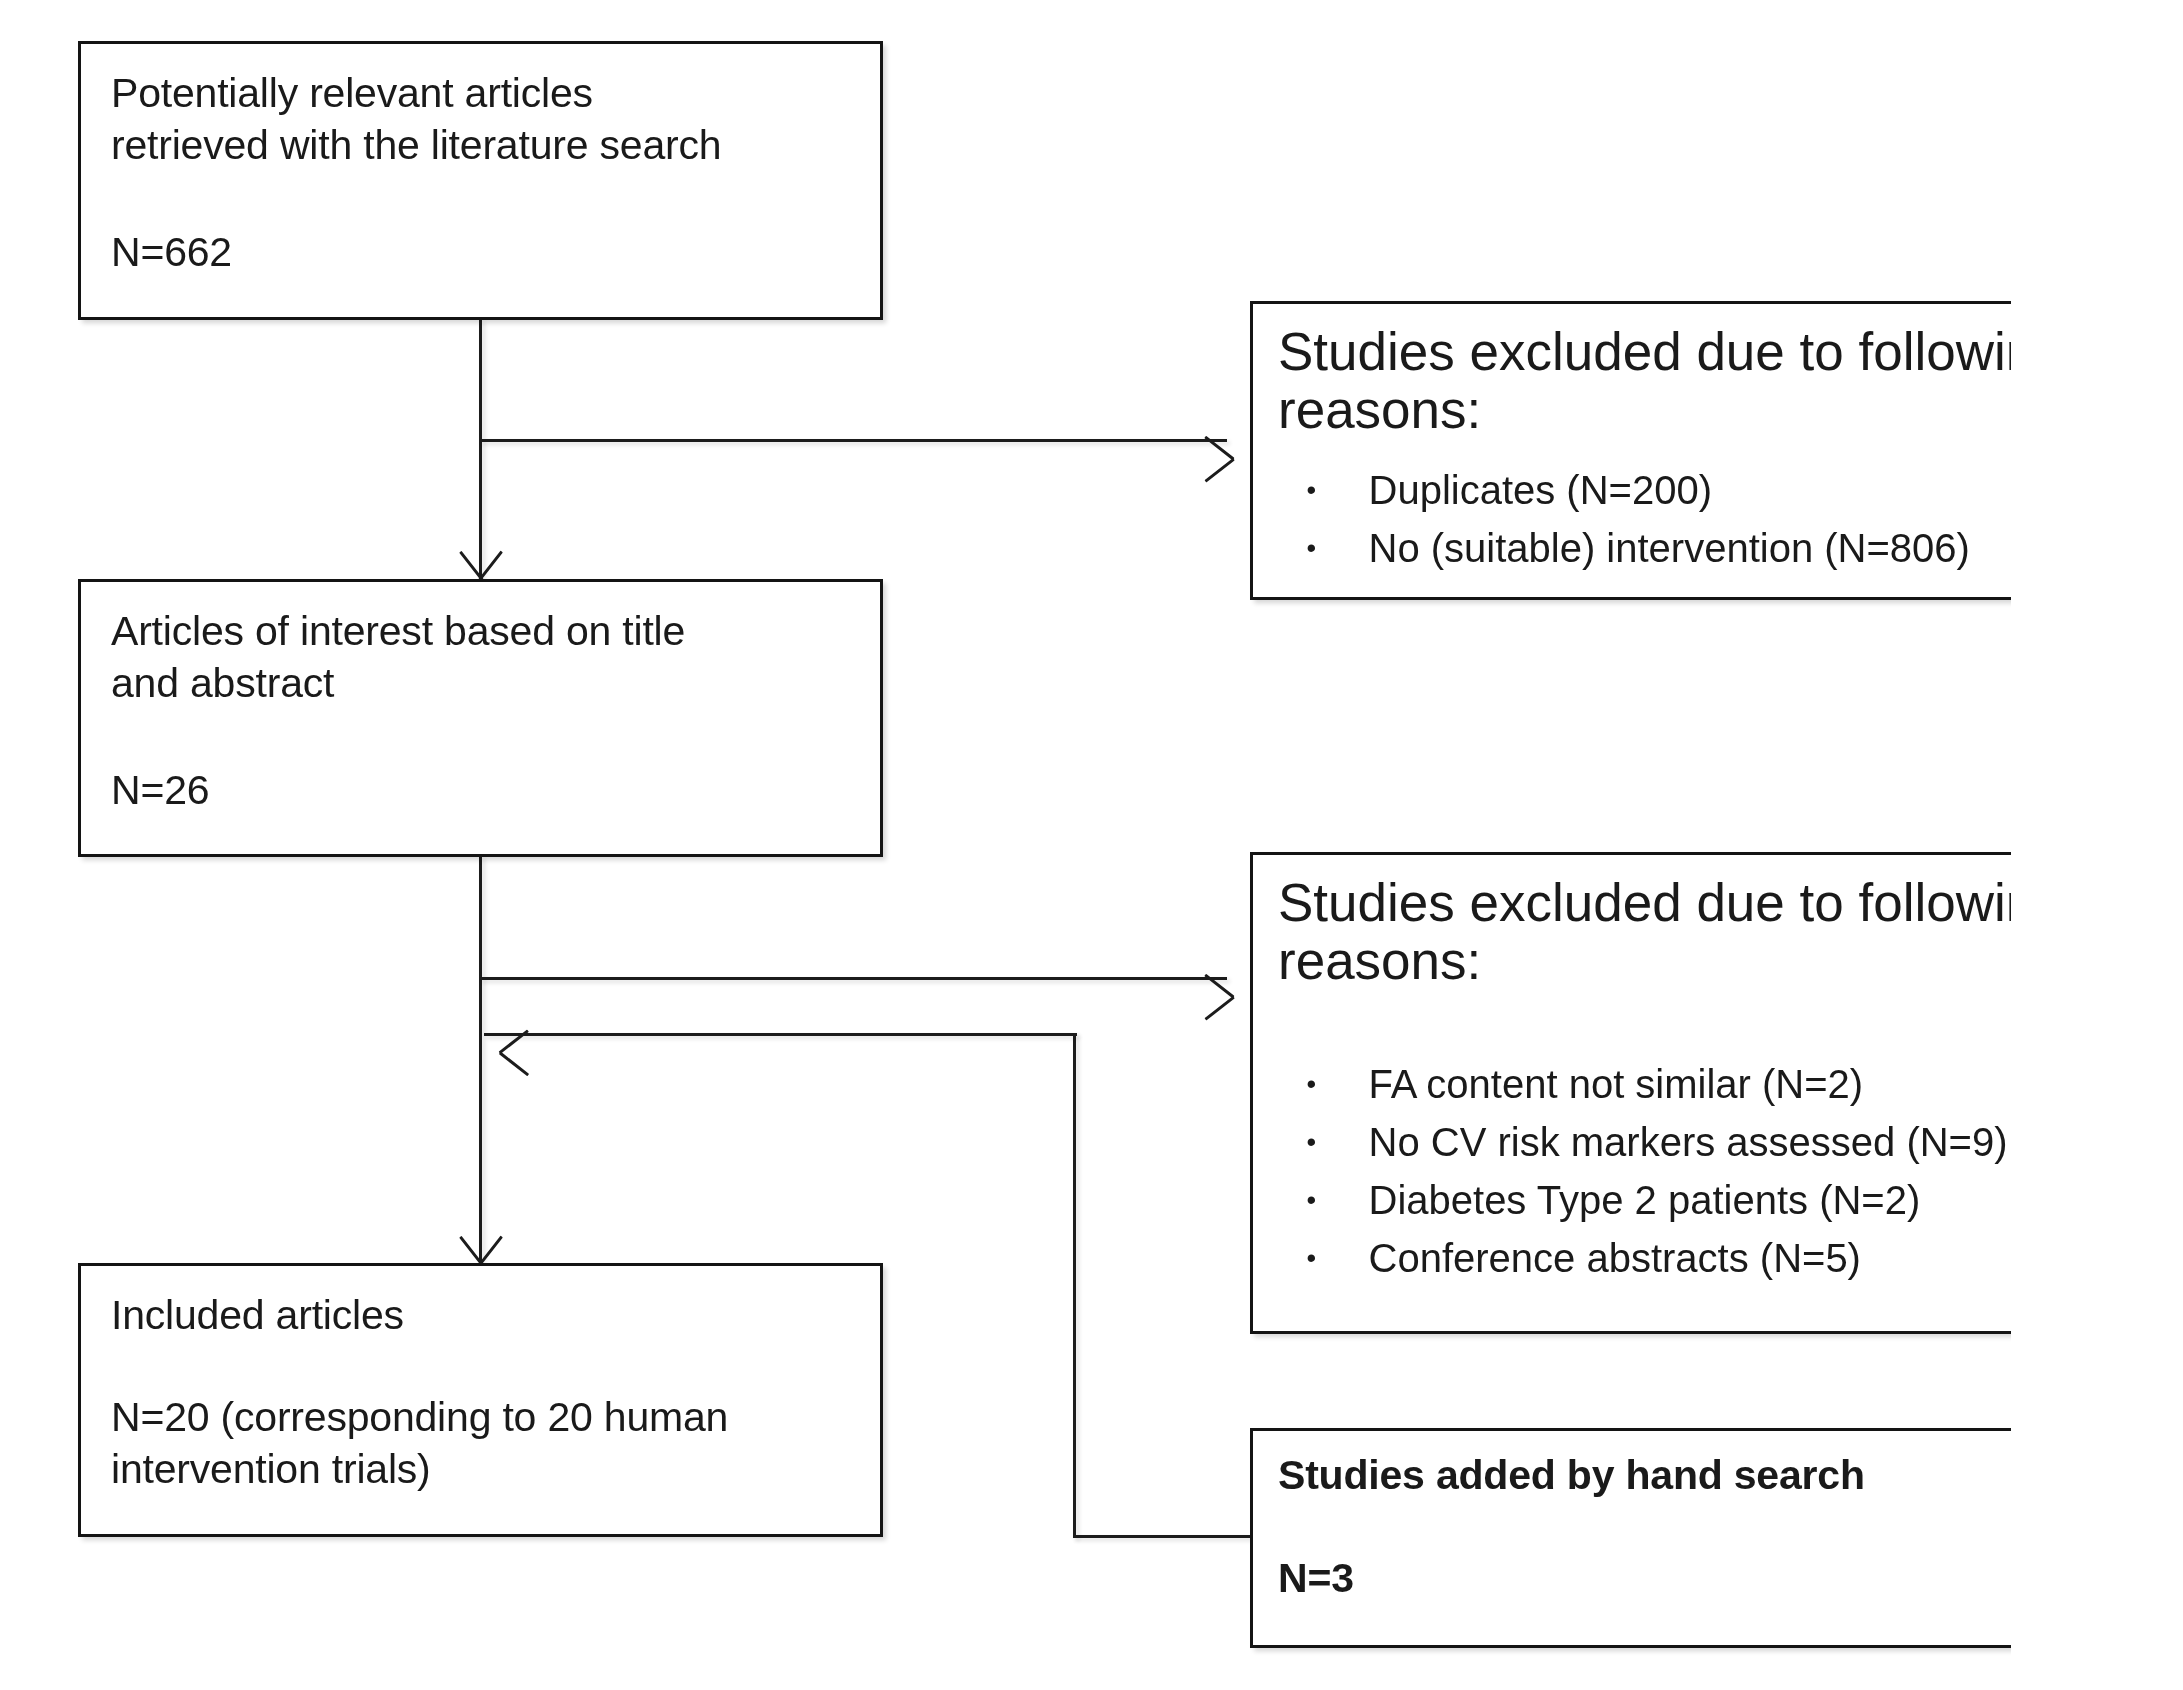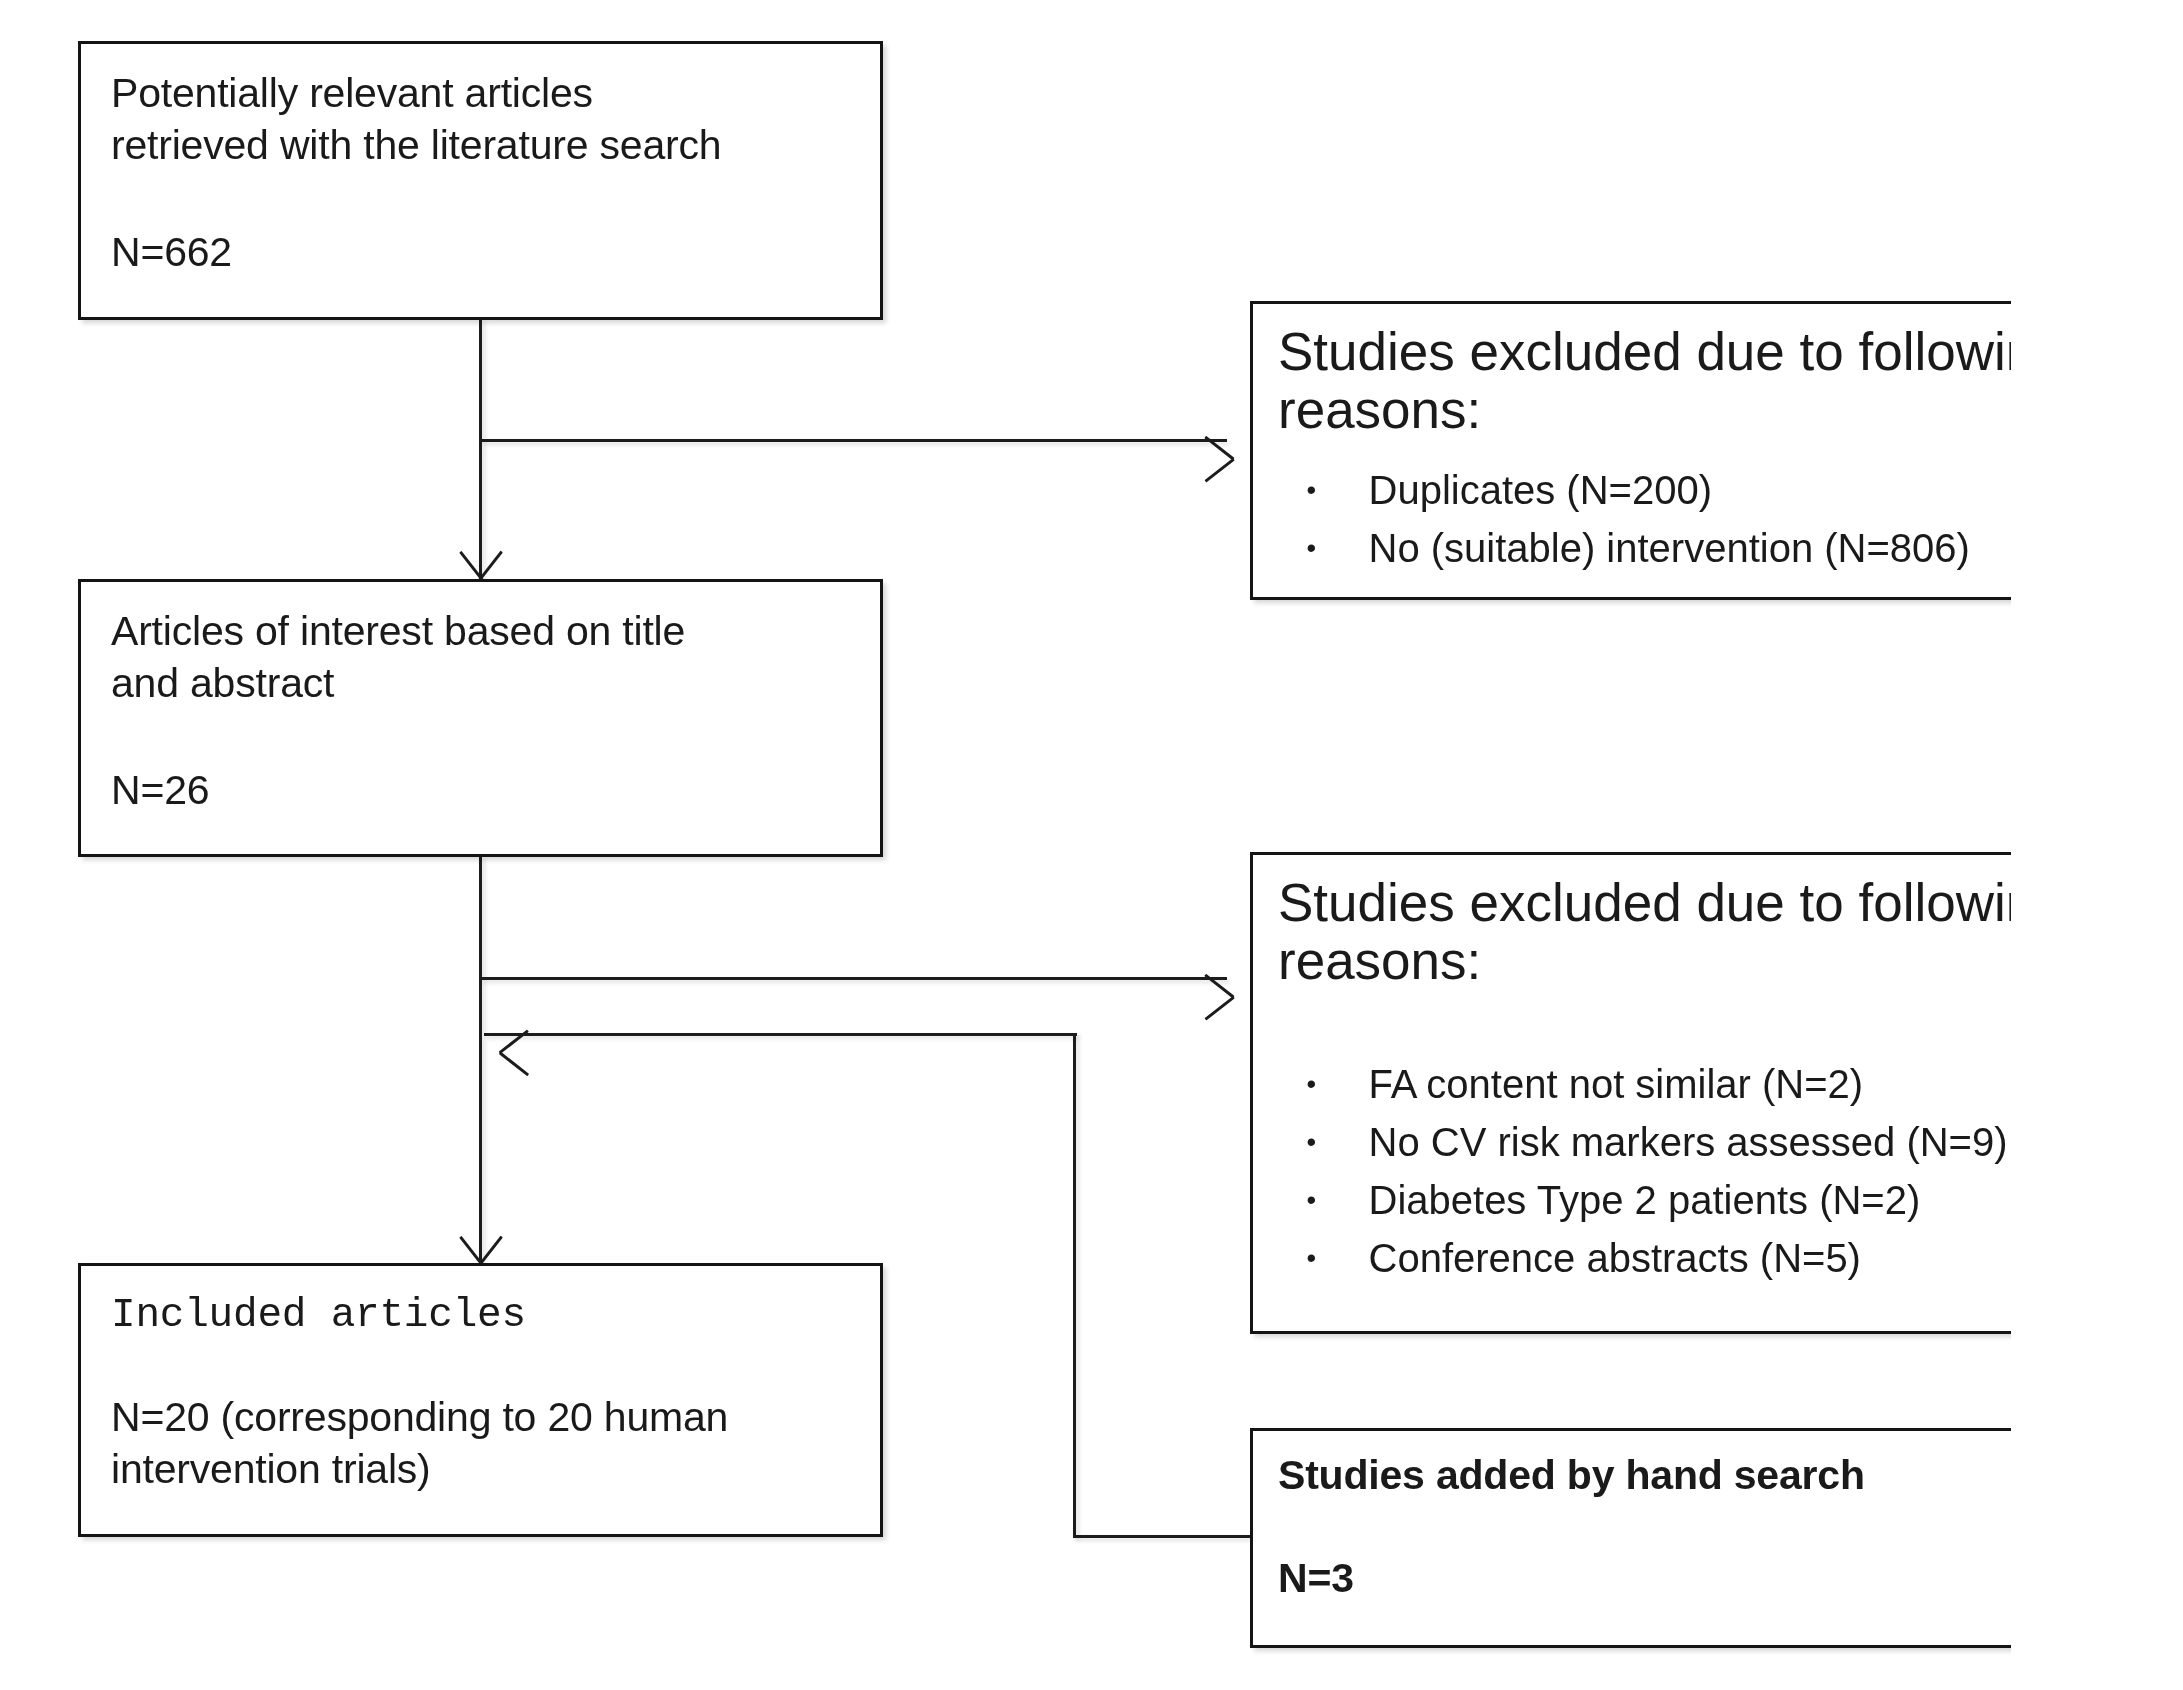--- a/index.html
+++ b/index.html
@@ -40,21 +40,21 @@
   
   #box-retrieved  { left: 78px;  top: 41px;   width: 805px; height: 279px; }
   #box-retrieved .txt.head { top: 23.4px; }
   #box-retrieved .txt.count { top: 182px; }
 
   #box-interest   { left: 78px;  top: 579px;  width: 805px; height: 278px; }
   #box-interest .txt.head { top: 23.4px; }
   #box-interest .txt.count { top: 182px; }
 
   #box-included   { left: 78px;  top: 1263px; width: 805px; height: 274px; }
-  #box-included .txt.head { top: 23.4px; font-family: Liberation Mono, monospace; }
+  #box-included .txt.head { top: 23.4px; }
   #box-included .txt.count { top: 125px; }
 
   #box-excluded-1 { left: 1250px; top: 301px;  width: 892px; height: 299px; }
   #box-excluded-2 { left: 1250px; top: 852px; width: 892px; height: 482px; }
   #box-hand       { left: 1250px; top: 1428px; width: 892px; height: 220px; font-weight: bold; }
 
   .excl-head {
     position: absolute;
     left: 25px;
     right: 13.8px;

